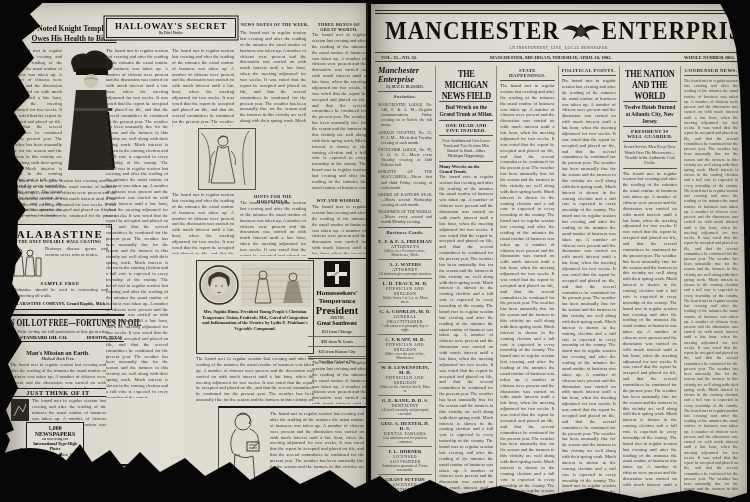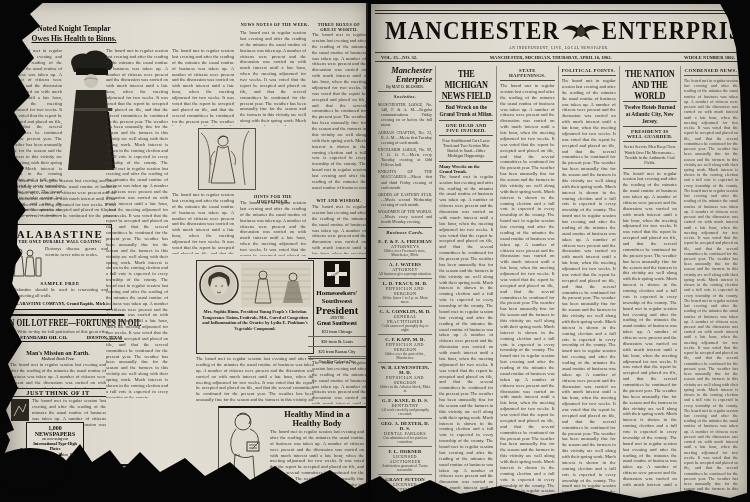--- a/index.html
+++ b/index.html
@@ -111,20 +111,24 @@
 
   <div class="abs adbox" style="left:24px;top:420px;width:58px;height:44px;padding:2px;box-sizing:border-box;">
     <div style="font:bold 6px 'Liberation Serif',serif;text-align:center;color:#14120d;">1,000 NEWSPAPERS</div>
     <div style="font-size:3.6px;text-align:center;">are now using our</div>
     <div style="font-size:4.2px;font-weight:bold;text-align:center;">International Type-High Plates</div>
     <div style="font-size:3.6px;text-align:center;margin-top:2px;">Western Newspaper Union, Detroit.</div>
   </div>
 
   <div class="abs banner-black" style="left:84px;top:462px;width:48px;font-size:4.6px;padding:.5px 0;">DOWNS' ELIXIR</div>
 
+  <div class="abs" style="left:104px;top:16px;width:128px;border:1px solid #1c1a14;box-shadow:0 0 0 1.5px #ddd8cd,0 0 0 2.5px #1c1a14;padding:2px 0;background:#e2ded3;">
+    <div style="font:bold 9px 'Liberation Serif',serif;text-align:center;letter-spacing:.8px;color:#12100b;">HALLOWAY'S SECRET</div>
+    <div style="font-size:3.8px;text-align:center;">By Ethel Butler.</div>
+  </div>
   <div class="abs ft" style="left:104px;top:46px;width:62px;height:350px;">The board met in regular session last evening and after the reading of the minutes the usual routine of business was taken up. A number of citizens were present and the discussion was carried on with much interest until a late hour, when the meeting adjourned for two weeks. It was voted that the report be accepted and placed on file, and that the several committees be continued for the present year. The weather has been unusually fine for the season and the farmers in this vicinity are well along with their spring work. Much interest is shown in the coming election and a full vote is expected in every township of the county.  The board met in regular session last evening and after the reading of the minutes the usual routine of business was taken up. A number of citizens were present and the discussion was carried on with much interest until a late hour, when the meeting adjourned for two weeks. It was voted that the report be accepted and placed on file, and that the several committees be continued for the present year. The weather has been unusually fine for the season and the farmers in this vicinity are well along with their spring work. Much interest is shown in the coming election and a full vote is expected in every township of the county.  The board met in regular session last evening and after the reading of the minutes the usual routine of business was taken up. A number of citizens were present and the discussion was carried on with much interest until a late hour, when the meeting adjourned for two weeks. It was voted that the report be accepted and placed on file, and that the several committees be continued for the present year. The weather has been unusually fine for the season and the farmers in this vicinity are well along with their spring work. Much interest is shown in the coming election and a full vote is expected in every township of the county.</div>
   <div class="abs ft" style="left:170px;top:46px;width:62px;height:78px;">The board met in regular session last evening and after the reading of the minutes the usual routine of business was taken up. A number of citizens were present and the discussion was carried on with much interest until a late hour, when the meeting adjourned for two weeks. It was voted that the report be accepted and placed on file, and that the several committees be continued for the present year. The weather has been unusually fine for the season and the farmers in this vicinity are well along with their spring work. Much interest is shown in the coming election and a full vote is expected in every township of the county.  The board met in regular session last evening and after the reading of the minutes the usual routine of business was taken up. A number of citizens were present and the discussion was carried on with much interest until a late hour, when the meeting adjourned for two weeks. It was voted that the report be accepted and placed on file, and that the several committees be continued for the present year. The weather has been unusually fine for the season and the farmers in this vicinity are well along with their spring work. Much interest is shown in the coming election and a full vote is expected in every township of the county.</div>
 
   <div class="abs" style="left:196px;top:126px;width:56px;height:60px;border:1px solid #565247;background:#dcd7cb;">
     <svg width="54" height="58" viewBox="0 0 54 58">
       <path d="M2,4 q12,8 8,50" stroke="#6a6557" fill="none"></path>
       <path d="M50,2 q-10,12 -4,54" stroke="#6a6557" fill="none"></path>
       <circle cx="24" cy="12" r="5" fill="none" stroke="#55503f"></circle>
       <path d="M19,17 q5,4 10,0 L32,34 L36,54 L12,54 L16,34 Z" fill="none" stroke="#55503f"></path>
       <path d="M16,22 q-6,6 -4,14 M32,22 q6,6 4,14" stroke="#6a6557" fill="none"></path>
@@ -177,21 +181,21 @@
   </div>
   <div class="abs ft" style="left:310px;top:202px;width:54px;height:50px;">The board met in regular session last evening and after the reading of the minutes the usual routine of business was taken up. A number of citizens were present and the discussion was carried on with much interest until a late hour, when the meeting adjourned for two weeks. It was voted that the report be accepted and placed on file, and that the several committees be continued for the present year. The weather has been unusually fine for the season and the farmers in this vicinity are well along with their spring work. Much interest is shown in the coming election and a full vote is expected in every township of the county.</div>
 
   <div class="abs" style="left:306px;top:256px;width:58px;height:100px;border-top:1.5px solid #1c1a14;padding-top:2px;">
     <div style="width:26px;height:26px;background:#14120d;margin:0 auto;position:relative;">
       <div style="position:absolute;left:11px;top:3px;width:4px;height:20px;background:#e4e0d4;"></div>
       <div style="position:absolute;left:3px;top:11px;width:20px;height:4px;background:#e4e0d4;"></div>
       <div style="position:absolute;left:0;top:9px;width:26px;text-align:center;font-size:4px;font-style:italic;color:#14120d;transform:rotate(-35deg);">Santa Fe</div>
     </div>
     <div style="font:bold 7px 'Liberation Serif',serif;text-align:center;color:#14120d;margin-top:2px;">Homeseekers'</div>
-    <div style="font:bold 7px 'Liberation Serif',serif;text-align:center;color:#14120d;">Southwest</div>
+    <div style="font:bold 7px 'Liberation Serif',serif;text-align:center;color:#14120d;">Temperance</div>
     <div style="font:bold 10.5px 'Liberation Serif',serif;text-align:center;color:#12100b;">President</div>
     <div style="font-size:3.4px;text-align:center;">AND THE</div>
     <div style="font:bold 5.6px 'Liberation Serif',serif;text-align:center;">Great Southwest</div>
     <div style="font-size:4.2px;text-align:center;margin-top:1px;">
         <div class="li">$33 from Chicago</div>
         <div class="li">$30 from St. Louis</div>
         <div class="li">$25 from Kansas City</div>
       </div>
     <div style="font-size:4px;font-style:italic;text-align:center;border-top:1px solid #555147;margin-top:1px;">One-Way Colonist Trip</div>
   </div>
@@ -204,21 +208,20 @@
           <circle cx="22" cy="12" r="8" fill="none" stroke="#4e4a3d"></circle>
           <path d="M16,6 q6,-6 12,0 q3,4 0,8" stroke="#3c382d" fill="none"></path>
           <path d="M15,19 q-8,10 -4,22 q2,6 8,4" stroke="#4e4a3d" fill="none"></path>
           <path d="M29,19 q10,4 8,14 l-6,6" stroke="#4e4a3d" fill="none"></path>
           <rect x="26" y="32" width="12" height="9" fill="none" stroke="#3c382d"></rect>
           <path d="M28,35 h8 M28,38 h8" stroke="#6a6557"></path>
           <path d="M14,44 q8,6 18,2 l2,28 l-22,0 z" fill="none" stroke="#4e4a3d"></path>
         </svg>
       </span>
       <span style="flex:1;">
-        <div style="font:bold 8.4px 'Liberation Serif',serif;text-align:center;color:#12100b;">Healthy Mind in a Healthy Body</div>
         <div class="ft" style="height:60px;margin-top:1px;">The board met in regular session last evening and after the reading of the minutes the usual routine of business was taken up. A number of citizens were present and the discussion was carried on with much interest until a late hour, when the meeting adjourned for two weeks. It was voted that the report be accepted and placed on file, and that the several committees be continued for the present year. The weather has been unusually fine for the season and the farmers in this vicinity are well along with their spring work. Much interest is shown in the coming election and a full vote is expected in every township of the county.</div>
       </span>
     </div>
   </div>
 </div>
 
 <div class="page" style="left:371px;top:4px;width:376px;height:494px;">
   <div class="abs" style="left:4px;top:6px;width:366px;border-top:1.5px solid #2a2720;"></div>
   <div class="abs" style="left:4px;top:9px;width:366px;border-top:1px solid #2a2720;"></div>
 
@@ -236,21 +239,21 @@
 
   <div class="abs dateline" style="left:4px;top:48px;width:366px;box-sizing:border-box;">
     <span>VOL. 35—NO. 32.</span>
     <span>MANCHESTER, MICHIGAN, THURSDAY, APRIL 10, 1902.</span>
     <span>WHOLE NUMBER 1802.</span>
   </div>
 
   <div class="abs ncols" style="left:4px;top:62px;width:366px;height:428px;">
 
     <div class="ncol">
-      <div style="font:bold italic 8.4px 'Liberation Serif',serif;text-align:right;color:#14120d;">Manchester Enterprise</div>
+      <div style="font:bold italic 8.4px 'Liberation Serif',serif;text-align:left;color:#14120d;">Manchester Enterprise</div>
       <div style="font-size:3.9px;text-align:center;margin:1px 0;">By MAT D. BLOSSER.</div>
       <hr class="rule">
       <div class="colhead-sm" style="font-style:italic;">Societies.</div>
       <div class="soc">
           <div class="li">MANCHESTER LODGE, No. 148, F. &amp; A. M.—Regular communications Friday evening on or before the full moon.</div>
           <div class="li">ADRIAN CHAPTER, No. 23, R. A. M.—Meets first Tuesday evening of each month.</div>
           <div class="li">EXCELSIOR LODGE, No. 99, I. O. O. F.—Meets every Tuesday evening at Odd Fellows hall.</div>
           <div class="li">KNIGHTS OF THE MACCABEES.—Meets first and third Friday evening of each month.</div>
           <div class="li">ORDER OF EASTERN STAR.—Meets second Wednesday evening of each month.</div>
           <div class="li">WOODMEN OF THE WORLD.—Meets every second and fourth Monday evening.</div>

